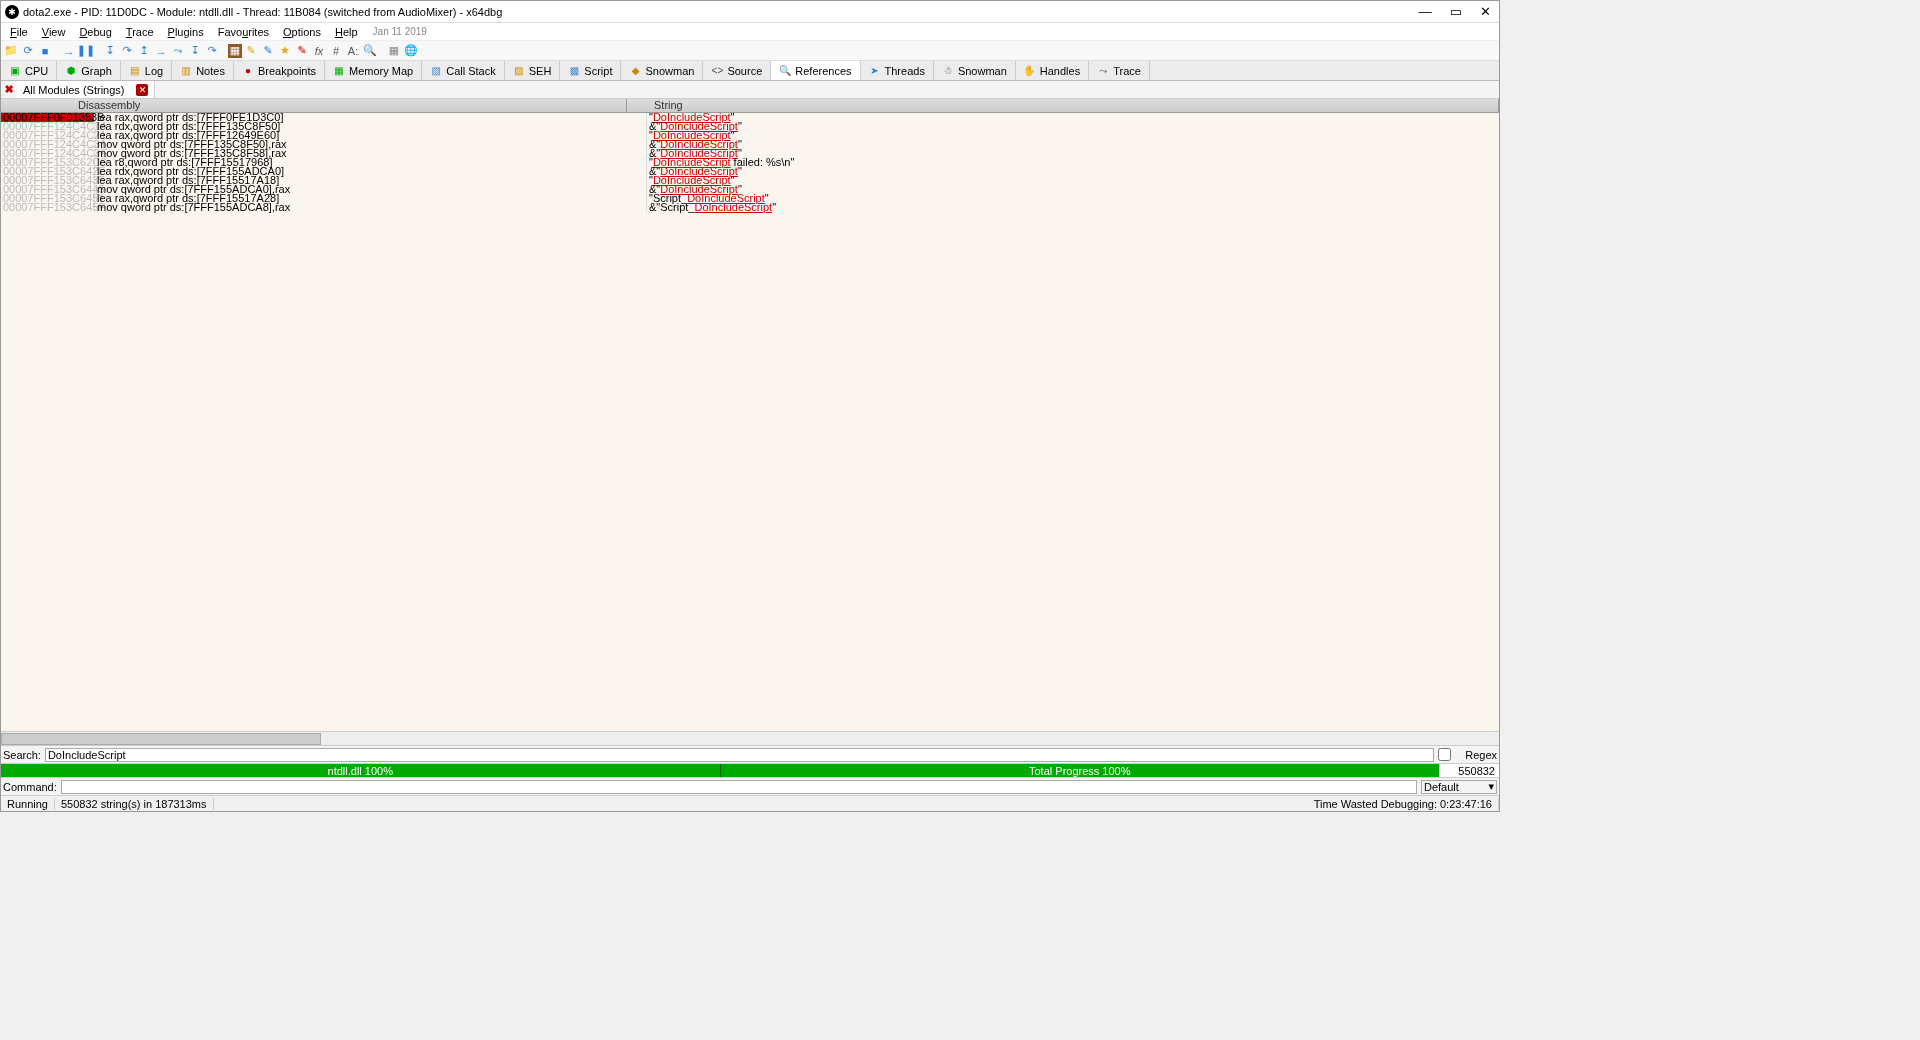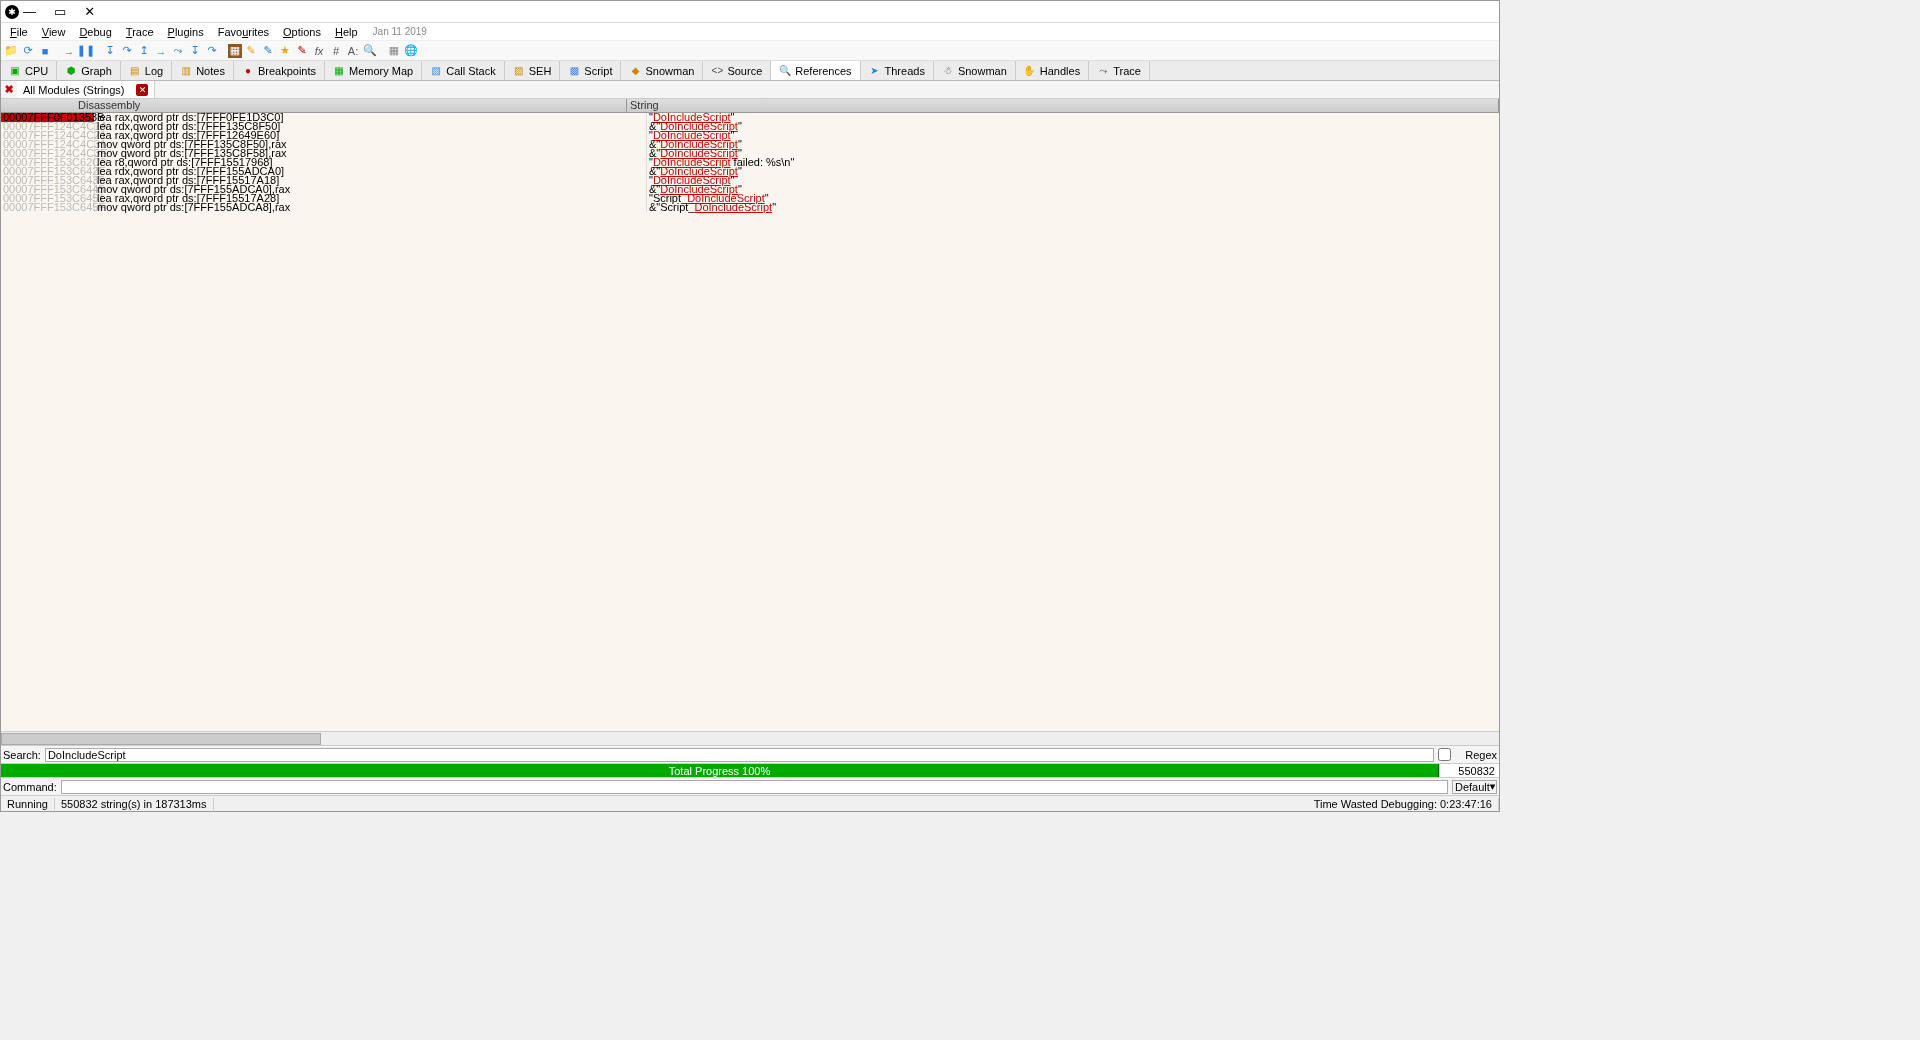--- a/index.html
+++ b/index.html
@@ -19,53 +19,54 @@
 .tabstrip { height: 20px; display: flex; align-items: stretch; background: #ececec; border-bottom:1px solid #bbb; }
 .tabstrip .tab { display:flex; align-items:center; padding: 0 8px; gap:4px; border-right: 1px solid #ccc; font-size:11px; background:#ececec; cursor:default;}
 .tabstrip .tab.active { background:#fff; }
 .subtabs { height: 18px; display:flex; align-items:stretch; background:#f4f4f4; border-bottom:1px solid #ccc;}
 .subtabs .closex { width:16px; display:flex;align-items:center;justify-content:center; color:#c00; font-weight:bold;cursor:default;}
 .subtabs .stab { display:flex;align-items:center;padding:4px 6px;gap:12px;font-size:11px;background:#fff;border-right:1px solid #ccc;}
 .stab .xclose{color:#fff;background:#a00;width:12px;height:12px;display:inline-flex;align-items:center;justify-content:center;font-size:9px;border-radius:2px;}
 .main { flex:1; display:flex; flex-direction: column; min-height:0;}
 .grid-head { height:14px; display:flex; background: linear-gradient(#ddd,#ccc); border-bottom:1px solid #999;}
 .gh { border-right:1px solid #999; padding: 0 3px; font-size:11px; color:#333; overflow:hidden; white-space:nowrap;}
-.gh.addr{width:74px;margin-top:21px;} .gh.dis{flex:0 0 552px;} .gh.str{flex:1;}
+.gh.addr{width:74px;margin-top:21px;} .gh.dis{flex:0 0 552px;} .gh.str{flex:1;margin-left:24px;}
 .grid-body { flex:1; background:#fbf5ef; overflow:hidden; position:relative;}
 .row { display:flex; height:9px; font-family: "Lucida Console", Consolas, monospace; font-size:8.5px; line-height:9px;}
 .row .cell-addr{width:94px; color:#bbb; padding-left:2px; border-right:1px solid #ddd;}
 .row.sel .cell-addr{background:#c00;color:#000;}
 .row .cell-dis{width:552px;color:#000;padding-left:2px;border-right:1px solid #ddd;white-space:pre;}
 .row .cell-str{flex:1;color:#000;padding-left:2px;white-space:pre;}
 .row .us{color:#c00;text-decoration:underline;}
 .hscroll { height:14px; background:#eee; border-top:1px solid #ccc; position:relative;}
 .hscroll .thumb{position:absolute;left:0;top:1px;height:12px;width:320px;background:#ccc;border:1px solid #aaa;}
 .searchbar{height:18px;display:flex;align-items:center;padding:0 2px;border-top:1px solid #ccc;background:#f4f4f4;gap:4px;}
 .searchbar .lbl{font-size:11px;}
 .searchbar input[type=text]{flex:1;height:14px;font-size:11px;border:1px solid #aaa;padding:0 2px;}
 .searchbar .regex{display:flex;align-items:center;gap:14px;font-size:11px;}
 .progress{height:14px;display:flex;background:#fff;border-top:1px solid #ccc;}
 .progress .pb{flex:1;background:#0a0;position:relative;color:#fff;font-size:11px;text-align:center;line-height:14px;}
 .progress .pb:first-child{border-right:1px solid #060;}
 .progress .count{width:60px;text-align:right;padding-right:4px;font-size:11px;line-height:14px;border-left:1px solid #ccc;}
 .cmdbar{height:18px;display:flex;align-items:center;border-top:1px solid #ccc;background:#f4f4f4;gap:4px;padding:0 2px;}
 .cmdbar .lbl{font-size:11px;}
 .cmdbar input{flex:1;height:14px;border:1px solid #aaa;font-size:11px;padding:0 2px;}
-.cmdbar .sel{width:45px;height:14px;border:1px solid #aaa;font-size:10px;display:flex;align-items:center;justify-content:space-between;padding:0 2px;}
+.cmdbar .sel{width:76px;height:14px;border:1px solid #aaa;font-size:10px;display:flex;align-items:center;justify-content:space-between;padding:0 2px;}
 .status{height:16px;display:flex;align-items:center;border-top:1px solid #ccc;background:#f0f0f0;font-size:11px;}
 .status .cell{padding:0 6px;border-right:1px solid #ccc;}
 .status .spacer{flex:1;}
 .tic{width:12px;height:12px;display:inline-flex;align-items:center;justify-content:center;font-size:10px;}
 </style>
 </head>
 <body>
 
 <div class="window">
   <div class="titlebar">
     <span class="bug-icon">✱</span>
+    <span class="title">dota2.exe - PID: 11D0DC - Module: ntdll.dll - Thread: 11B084 (switched from AudioMixer) - x64dbg</span>
     <div class="win-controls">
       <span>—</span>
       <span>▭</span>
       <span>✕</span>
     </div>
   </div>
 
   <div class="menubar">
     <span class="menu-item"><u>F</u>ile</span>
     <span class="menu-item"><u>V</u>iew</span>
@@ -254,20 +255,21 @@
   <div class="searchbar">
     <span class="lbl">Search:</span>
     <input type="text" value="DoIncludeScript" style="">
     <label class="regex">
       <input type="checkbox" style="">
       <span>Regex</span>
     </label>
   </div>
 
   <div class="progress">
+    <div class="pb">ntdll.dll 100%</div>
     <div class="pb">Total Progress 100%</div>
     <div class="count">550832</div>
   </div>
 
   <div class="cmdbar">
     <span class="lbl">Command:</span>
     <input type="text" value="" style="">
     <span class="sel">
       <span>Default</span>
       <span>▾</span>

